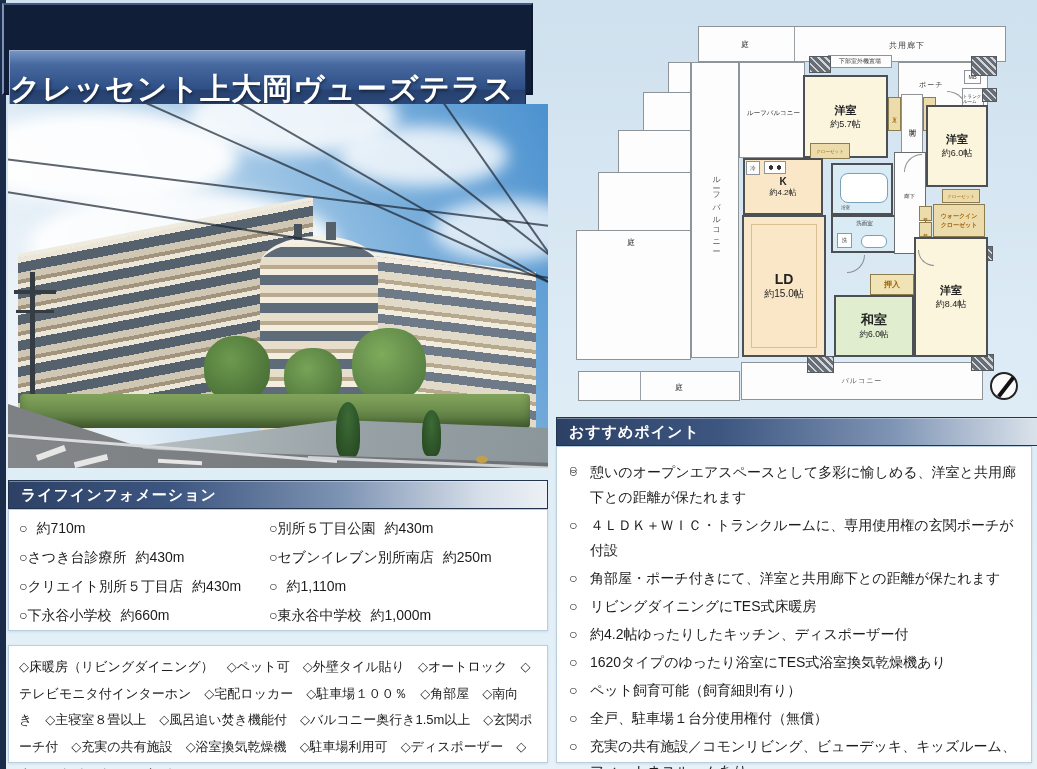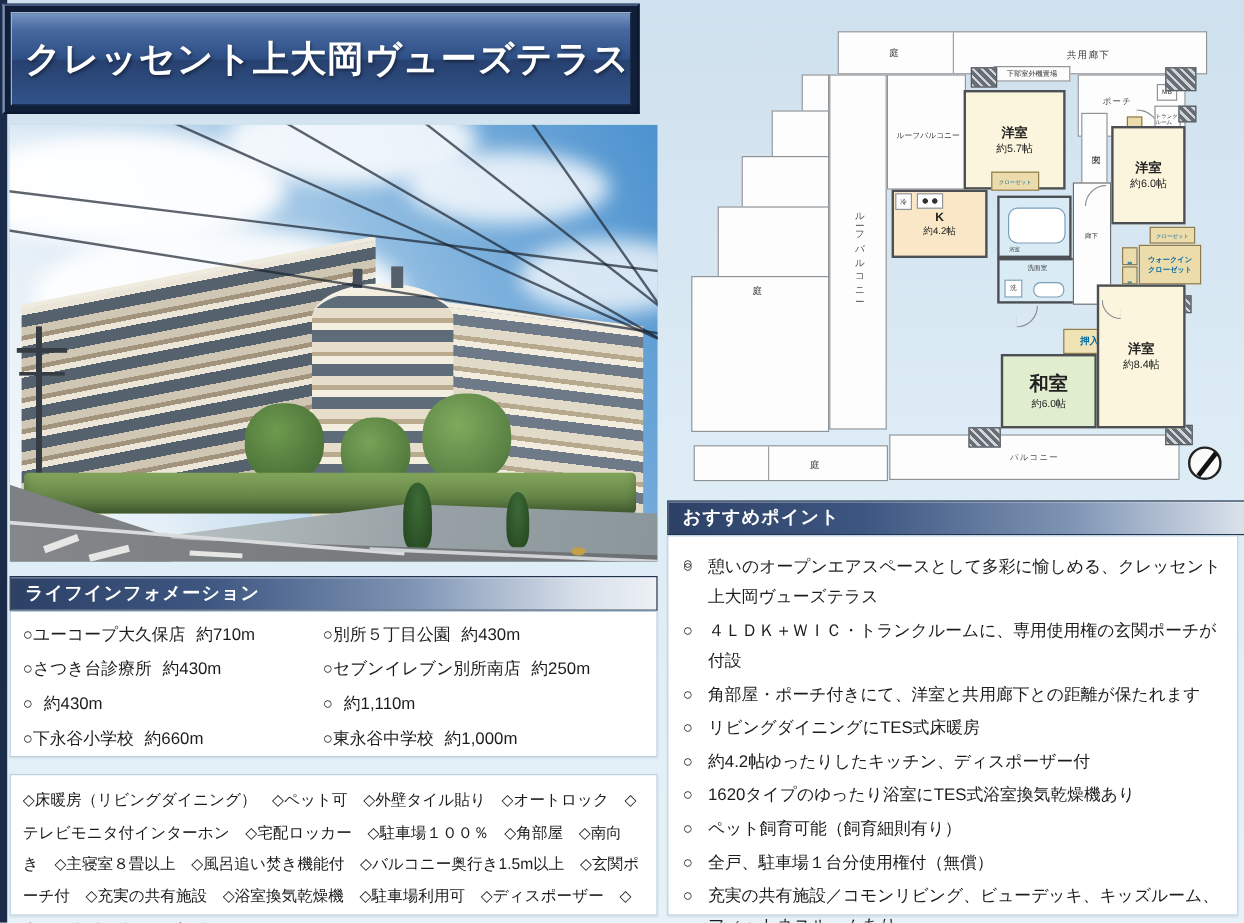--- a/index.html
+++ b/index.html
@@ -8,21 +8,21 @@
     font-family:"Liberation Sans","DejaVu Sans",sans-serif;
     background:linear-gradient(180deg,#cfe0ee 0%,#dcebf5 45%,#e7f2f8 100%);
   }
   .left-edge{position:absolute;left:0;top:0;width:6px;height:769px;background:linear-gradient(90deg,#16243f,#2c4succ(0));background:#1b2b4a;}
   
   .banner{position:absolute;left:2px;top:3px;width:531px;height:92px;background:#101e38;
     border:2px solid #0d1830;border-left-color:#7d93b5;border-top-color:#44587e;box-sizing:border-box;padding:5px;}
   .banner-inner{width:100%;height:100%;box-sizing:border-box;
     background:linear-gradient(180deg,#7795c4 0%,#47699f 18%,#2e4f85 50%,#27416f 52%,#31538a 100%);
     border:1px solid #9db2d0;border-bottom-color:#1a2c4e;border-right-color:#1a2c4e;
-    display:flex;align-items:center;justify-content:flex-end;}
+    display:flex;align-items:center;justify-content:flex-start;margin-top:40px;}
   .banner-inner span{color:#ffffff;font-size:30px;font-weight:bold;letter-spacing:1px;text-shadow:1px 2px 3px rgba(0,0,0,.45);}
   
   .sec-header{position:absolute;height:29px;box-sizing:border-box;
     background:linear-gradient(90deg,#2d4166 0%,#3d5680 30%,#7e94b4 62%,#d7dfe9 88%,#edf1f6 100%);
     border:1px solid #23344f;box-shadow:inset 0 1px 0 rgba(255,255,255,.35);
     color:#fff;font-weight:bold;font-size:15px;line-height:27px;padding-left:12px;letter-spacing:1px;}
   .sec-box{position:absolute;background:#fff;border:1px solid #b9cfe0;box-sizing:border-box;box-shadow:0 1px 2px rgba(40,70,110,.12);}
   
   .life-row{display:flex;font-size:14px;color:#1c1c1c;line-height:29px;white-space:nowrap;}
   .life-cell{display:flex;}
@@ -39,21 +39,21 @@
   .fp *{box-sizing:border-box;}
   .fp-title{position:absolute;left:0;top:3px;width:100%;text-align:center;font-size:15px;font-weight:bold;color:#1a1a1a;letter-spacing:2px;}
   .fpbox{position:absolute;background:#fdfdfd;border:1px solid #8f9499;}
   .room{position:absolute;border:2px solid #4c4f53;display:flex;flex-direction:column;align-items:center;justify-content:center;text-align:center;}
   .room .rn{font-weight:bold;color:#222;}
   .room .rs{color:#222;}
   .cream{background:#fbf5dd;}
   .peach{background:#f9e7c7;}
   .green{background:#e0edcf;}
   .blue{background:#d9ebf5;}
-  .tan{position:absolute;background:#ecdcac;border:1px solid #8d7c4e;color:#0369a1;display:flex;align-items:center;justify-content:center;text-align:center;overflow:hidden;margin-left:16px;}
+  .tan{position:absolute;background:#ecdcac;border:1px solid #8d7c4e;color:#a16207;display:flex;align-items:center;justify-content:center;text-align:center;overflow:hidden;}
   .lblf{position:absolute;color:#3a3a3a;}
   .vtext{writing-mode:vertical-rl;text-orientation:upright;}
   .col{position:absolute;background:#9aa2ab;background-image:repeating-linear-gradient(45deg,rgba(255,255,255,.55) 0 2px,rgba(70,75,82,.6) 2px 5px);border:1px solid #565b61;}
   .arc{position:absolute;border:1px solid #8a8f94;border-width:1px 0 0 1px;border-radius:100% 0 0 0;}
   .compass{position:absolute;width:28px;height:28px;border:2px solid #222;border-radius:50%;background:#fafafa;}
   .needle{position:absolute;left:12px;top:1px;width:4px;height:24px;background:linear-gradient(180deg,#111 0 100%);transform:rotate(38deg);}
   .ld-inner{position:absolute;left:7px;top:7px;right:7px;bottom:7px;border:1px solid #dcc094;}
   
   .photo{position:absolute;left:8px;top:104px;width:540px;height:364px;overflow:hidden;background:#9db;}
   .sky{position:absolute;inset:0;background:linear-gradient(245deg,#4c92cf 0%,#6fa 0);background:linear-gradient(245deg,#4c92cf 0%,#7fb2dd 30%,#b9d5ec 58%,#e5eff7 80%,#f3f7fb 100%);}
@@ -207,20 +207,25 @@
 
   <div class="room peach" style="left:185px;top:158px;width:80px;height:57px">
     <span class="rn" style="font-size:10px">K</span>
     <span class="rs" style="font-size:8px">約4.2帖</span>
   </div>
   <div class="fpbox" style="left:188px;top:161px;width:14px;height:14px;display:flex;align-items:center;justify-content:center">
     <span style="font-size:5.5px;color:#333">冷</span>
   </div>
   <div class="fpbox" style="left:206px;top:161px;width:22px;height:13px;background:#fff;background-image:radial-gradient(circle at 30% 50%,#333 2px,transparent 2.5px),radial-gradient(circle at 70% 50%,#333 2px,transparent 2.5px)"></div>
 
+  <div class="room peach" style="left:184px;top:215px;width:84px;height:142px">
+    <div class="ld-inner"></div>
+    <span class="rn" style="font-size:14px">LD</span>
+    <span class="rs" style="font-size:10px">約15.0帖</span>
+  </div>
 
   <div class="room blue" style="left:273px;top:163px;width:62px;height:52px">
     <div style="position:absolute;left:7px;top:8px;width:48px;height:30px;background:#fff;border:1px solid #7aa0b8;border-radius:8px"></div>
     <span class="lblf" style="left:8px;bottom:3px;font-size:4.5px">浴室</span>
   </div>
   <div class="room" style="left:337px;top:163px;width:28px;height:52px;background:#eef7fc">
     <span style="font-size:4.5px;color:#333;position:absolute;top:3px">トイレ</span>
     <div style="position:absolute;top:16px;width:12px;height:16px;background:#fff;border:1px solid #7aa0b8;border-radius:50% 50% 45% 45%"></div>
   </div>
   <div class="room blue" style="left:273px;top:215px;width:67px;height:38px">
@@ -242,21 +247,21 @@
   </div>
   <div class="tan" style="left:375px;top:204px;width:52px;height:33px;flex-direction:column;font-weight:bold">
     <span style="font-size:6px">ウォークイン</span>
     <span style="font-size:6px">クローゼット</span>
   </div>
   <div class="tan" style="left:312px;top:274px;width:44px;height:21px;background:#f0e3b6;font-weight:bold">
     <span style="font-size:8px">押入</span>
   </div>
 
   <div class="room green" style="left:276px;top:295px;width:80px;height:62px">
-    <span class="rn" style="font-size:16px">和室</span>
+    <span class="rn" style="font-size:13px">和室</span>
     <span class="rs" style="font-size:8.5px">約6.0帖</span>
   </div>
   <div class="room cream" style="left:356px;top:237px;width:74px;height:120px">
     <span class="rn" style="font-size:11px">洋室</span>
     <span class="rs" style="font-size:9px">約8.4帖</span>
   </div>
 
   <div class="arc" style="left:346px;top:154px;width:18px;height:18px"></div>
   <div class="arc" style="left:289px;top:255px;width:18px;height:18px;transform:rotate(180deg)"></div>
   <div class="arc" style="left:360px;top:250px;width:16px;height:16px;transform:rotate(270deg)"></div>
@@ -266,21 +271,20 @@
   </div>
 </div>
 
 <div class="sec-header" style="left:8px;top:480px;width:540px">
   <span>ライフインフォメーション</span>
 </div>
 <div class="sec-box" style="left:8px;top:509px;width:540px;height:122px;padding:4px 10px">
   <div class="life-row">
     <div class="life-cell c1">
         <span>○</span>
-        <span>ユーコープ大久保店</span>
         <span class="dist">約710m</span>
       </div>
     <div class="life-cell">
         <span>○</span>
         <span>別所５丁目公園</span>
         <span class="dist">約430m</span>
       </div>
   </div>
   <div class="life-row">
     <div class="life-cell c1">
@@ -290,20 +294,21 @@
       </div>
     <div class="life-cell">
         <span>○</span>
         <span>セブンイレブン別所南店</span>
         <span class="dist">約250m</span>
       </div>
   </div>
   <div class="life-row">
     <div class="life-cell c1">
         <span>○</span>
+        <span>クリエイト別所５丁目店</span>
         <span class="dist">約430m</span>
       </div>
     <div class="life-cell">
         <span>○</span>
         <span class="dist">約1,110m</span>
       </div>
   </div>
   <div class="life-row">
     <div class="life-cell c1">
         <span>○</span>
@@ -320,21 +325,21 @@
 
 <div class="sec-box features" style="left:8px;top:645px;width:540px;height:118px">
   <span>◇床暖房（リビングダイニング）</span><span>◇ペット可</span><span>◇外壁タイル貼り</span><span>◇オートロック</span><span>◇テレビモニタ付インターホン</span><span>◇宅配ロッカー</span><span>◇駐車場１００％</span><span>◇角部屋</span><span>◇南向き</span><span>◇主寝室８畳以上</span><span>◇風呂追い焚き機能付</span><span>◇バルコニー奥行き1.5m以上</span><span>◇玄関ポーチ付</span><span>◇充実の共有施設</span><span>◇浴室換気乾燥機</span><span>◇駐車場利用可</span><span>◇ディスポーザー</span><span>◇ウォークインクローゼット</span>
 </div>
 
 <div class="sec-header" style="left:556px;top:417px;width:541px">
   <span>おすすめポイント</span>
 </div>
 <div class="sec-box" style="left:556px;top:446px;width:476px;height:317px;padding:10px 8px">
   <div class="pt"><span class="b">○</span></div>
-  <div class="pt"><span class="b">○</span><span>憩いのオープンエアスペースとして多彩に愉しめる、クレッセント上大岡ヴューズテラス</span></div>
+  <div class="pt"><span class="b">○</span><span>憩いのオープンエアスペースとして多彩に愉しめる、洋室と共用廊下との距離が保たれます</span></div>
   <div class="pt"><span class="b">○</span><span>４ＬＤＫ＋ＷＩＣ・トランクルームに、専用使用権の玄関ポーチが付設</span></div>
   <div class="pt"><span class="b">○</span><span>角部屋・ポーチ付きにて、洋室と共用廊下との距離が保たれます</span></div>
   <div class="pt"><span class="b">○</span><span>リビングダイニングにTES式床暖房</span></div>
   <div class="pt"><span class="b">○</span><span>約4.2帖ゆったりしたキッチン、ディスポーザー付</span></div>
   <div class="pt"><span class="b">○</span><span>1620タイプのゆったり浴室にTES式浴室換気乾燥機あり</span></div>
   <div class="pt"><span class="b">○</span><span>ペット飼育可能（飼育細則有り）</span></div>
   <div class="pt"><span class="b">○</span><span>全戸、駐車場１台分使用権付（無償）</span></div>
   <div class="pt"><span class="b">○</span><span>充実の共有施設／コモンリビング、ビューデッキ、キッズルーム、フィットネスルームあり</span></div>
 </div>
 

